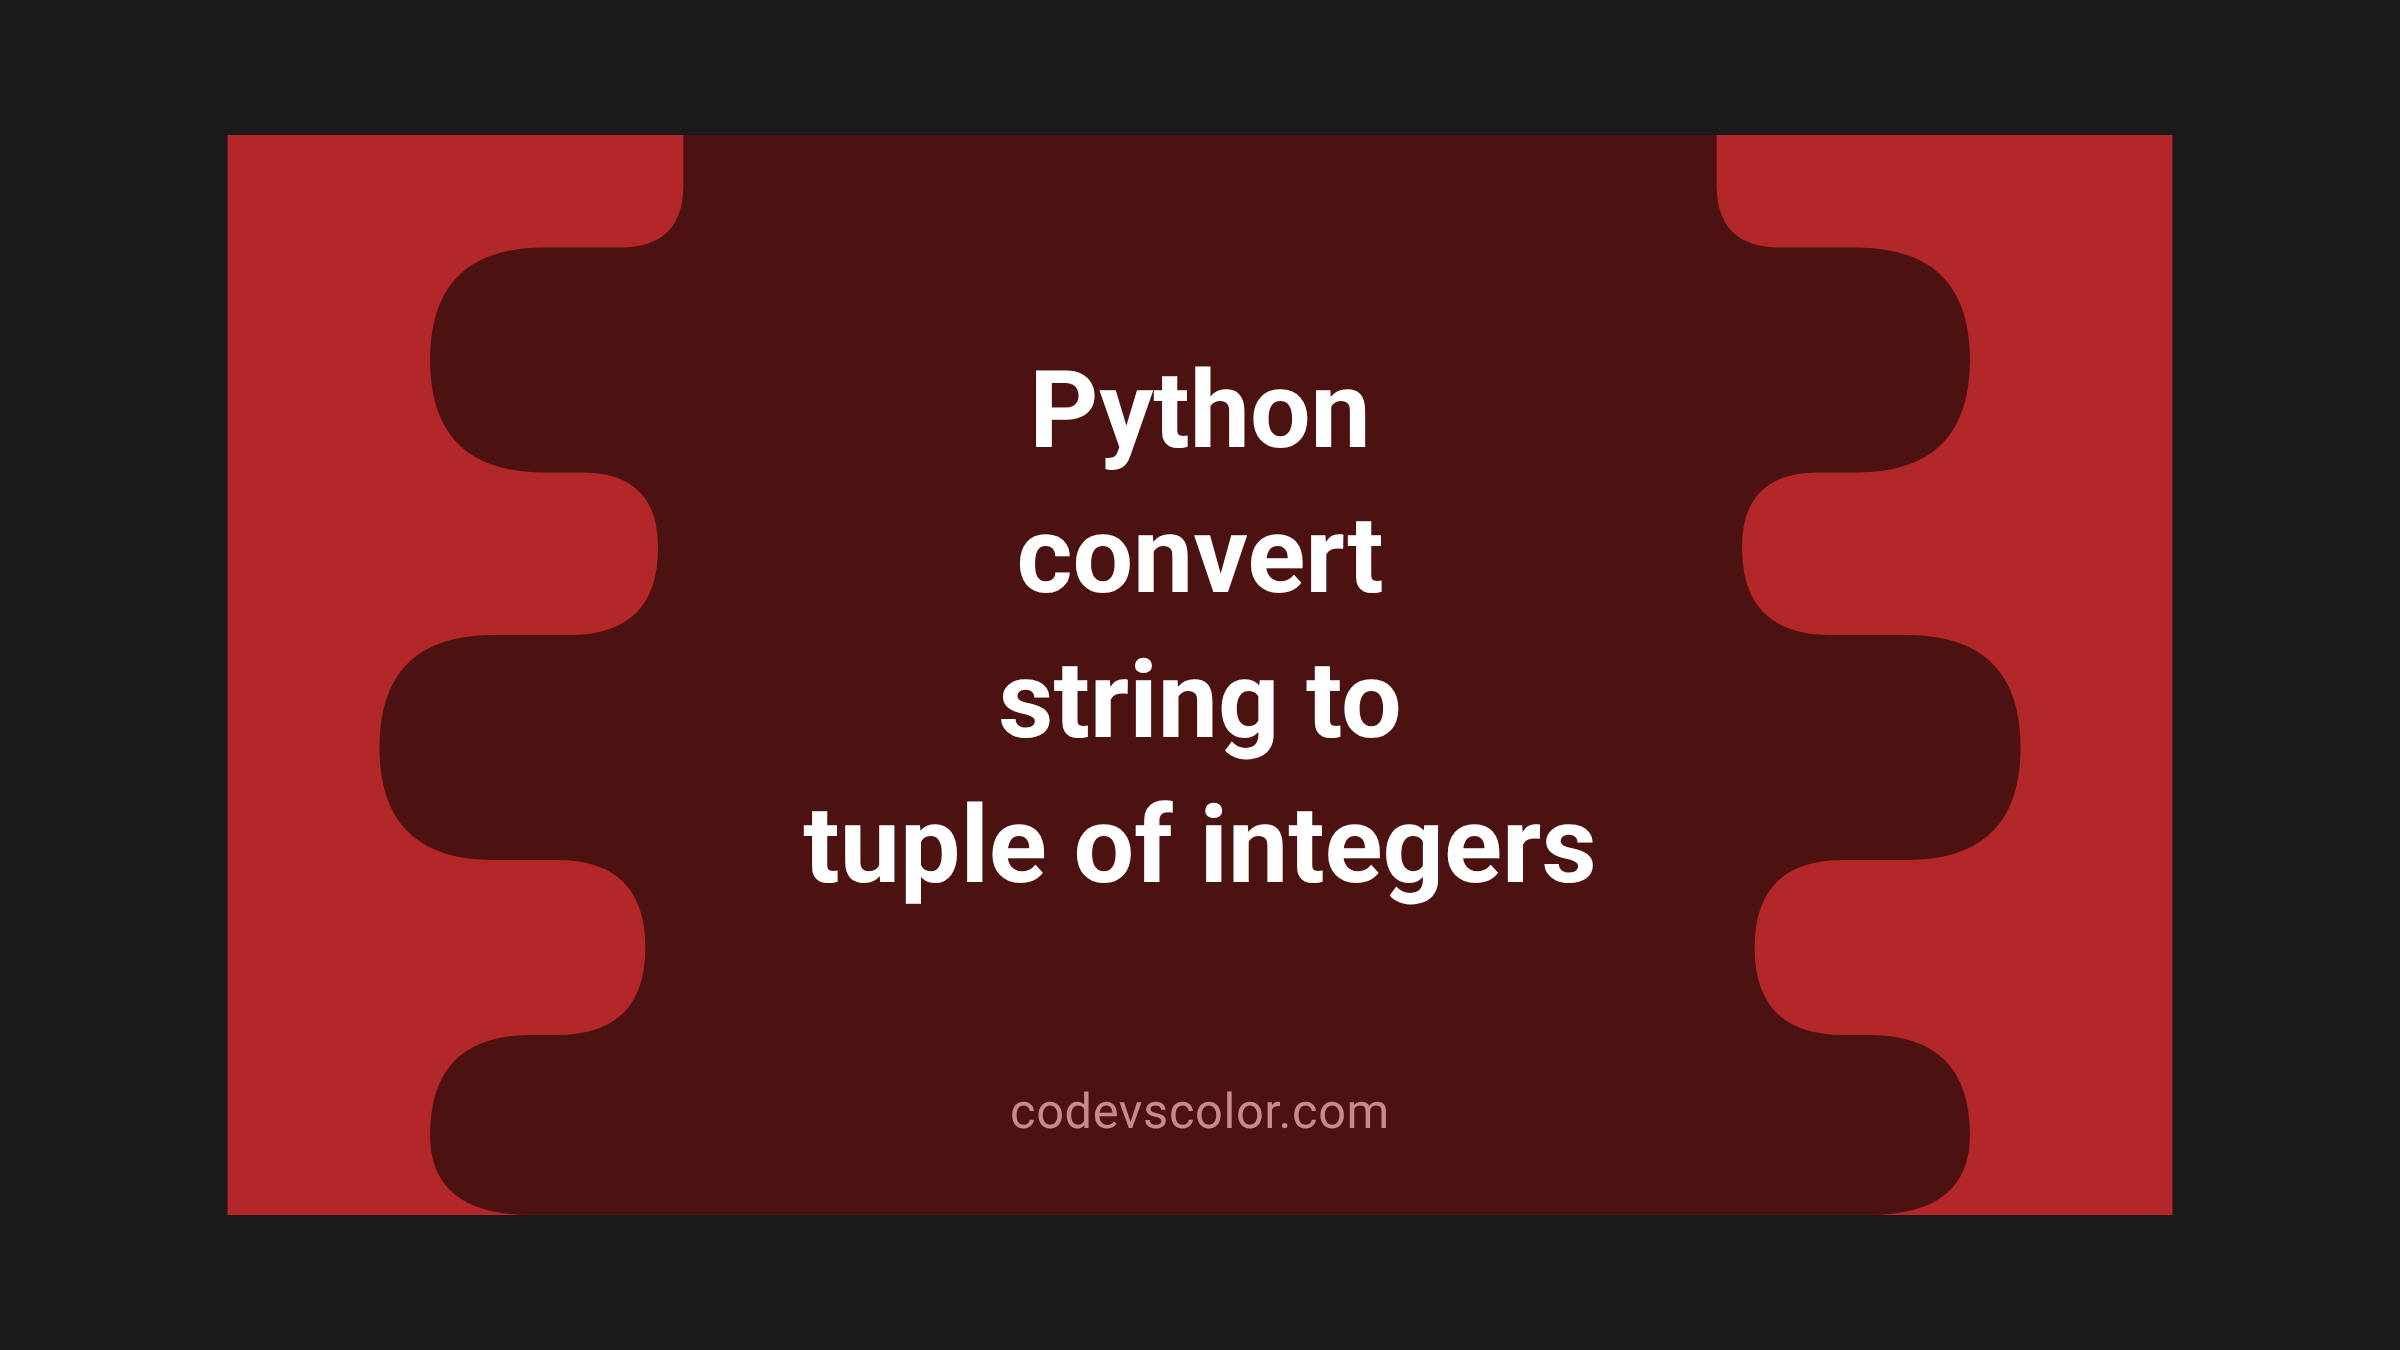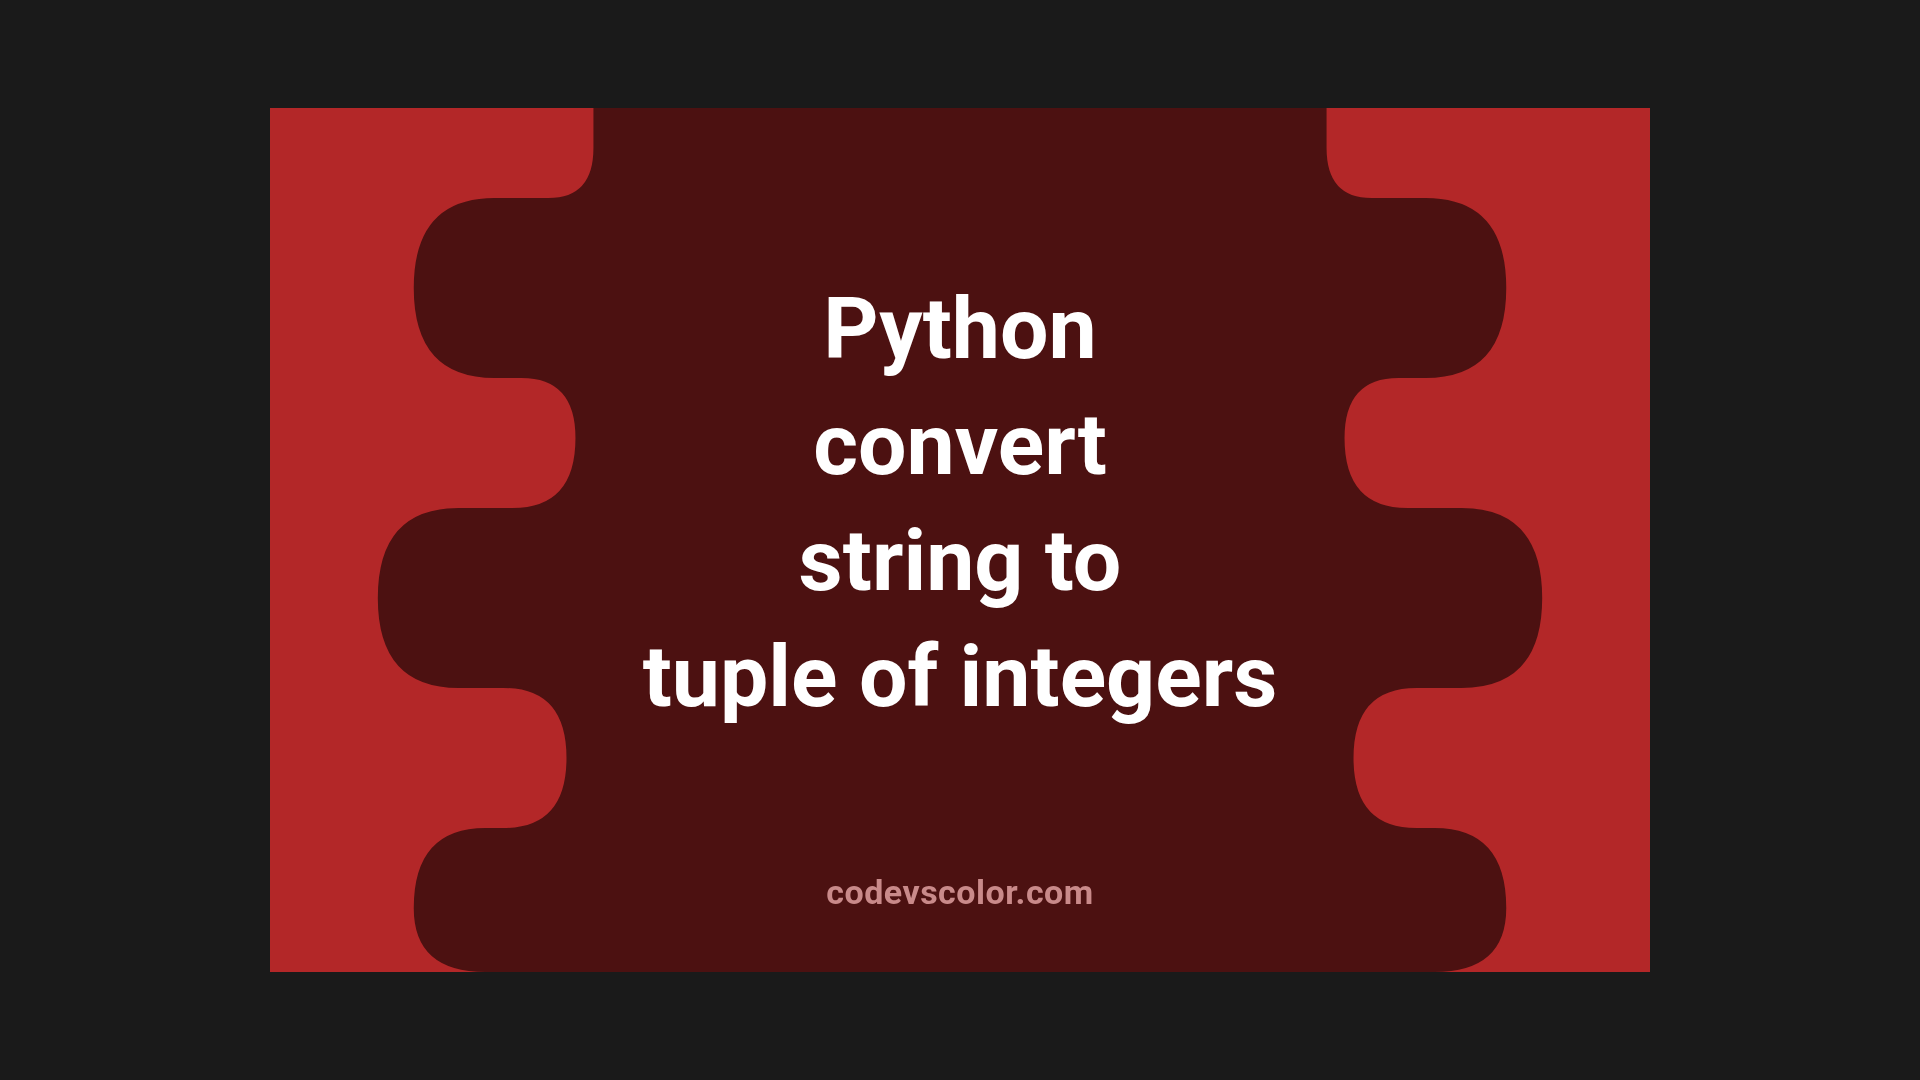--- a/index.html
+++ b/index.html
@@ -12,21 +12,21 @@
       width: 1920px;
       height: 1080px;
       display: flex;
       align-items: center;
       justify-content: center;
       background: #1a1a1a;
       overflow: hidden;
     }
     
     .banner {
-      width: 1380px;
+      width: 1556px;
       height: 864px;
       background: #b32728;
       position: relative;
       overflow: hidden;
     }
     
     .center-shape {
       position: absolute;
       top: 0;
       left: 0;
@@ -48,22 +48,22 @@
       white-space: pre-line;
     }
     
     .watermark {
       position: absolute;
       bottom: 60px;
       left: 50%;
       transform: translateX(-50%);
       color: #c98a8a;
       font-family: -apple-system, BlinkMacSystemFont, 'Segoe UI', Roboto, 'Helvetica Neue', sans-serif;
-      font-weight: 700;
-      font-size: 34px;
+      font-weight: 400;
+      font-size: 39px;
       letter-spacing: 0.5px;
     }
   </style>
 </head>
 <body>
 
 <div class="banner">
   <svg class="center-shape" viewBox="0 0 1536 864" preserveAspectRatio="none">
     <path fill="#4c1111" d="
       M 360 0

